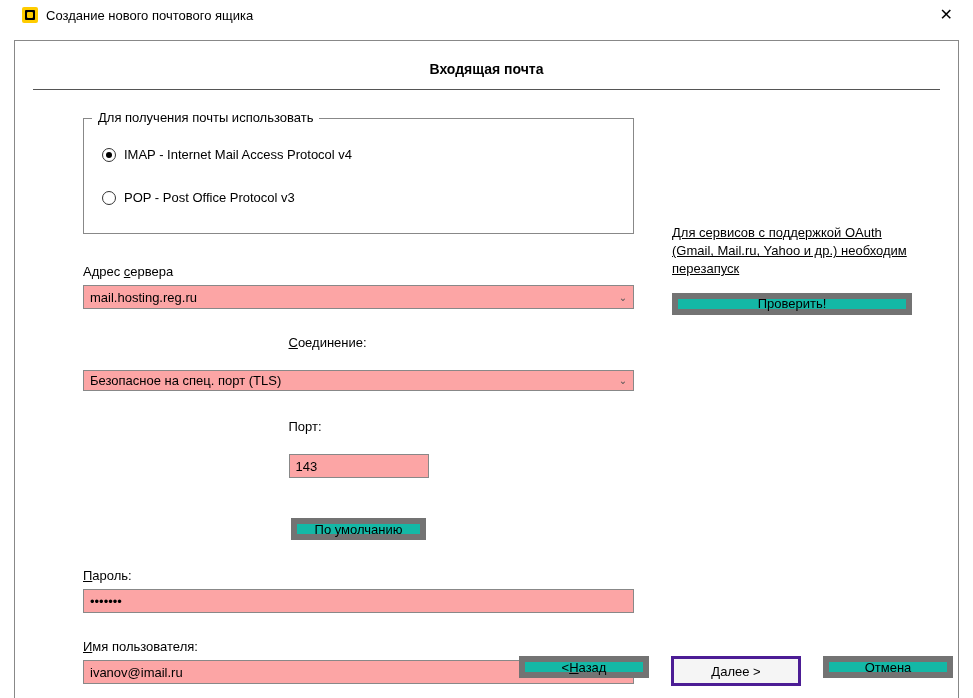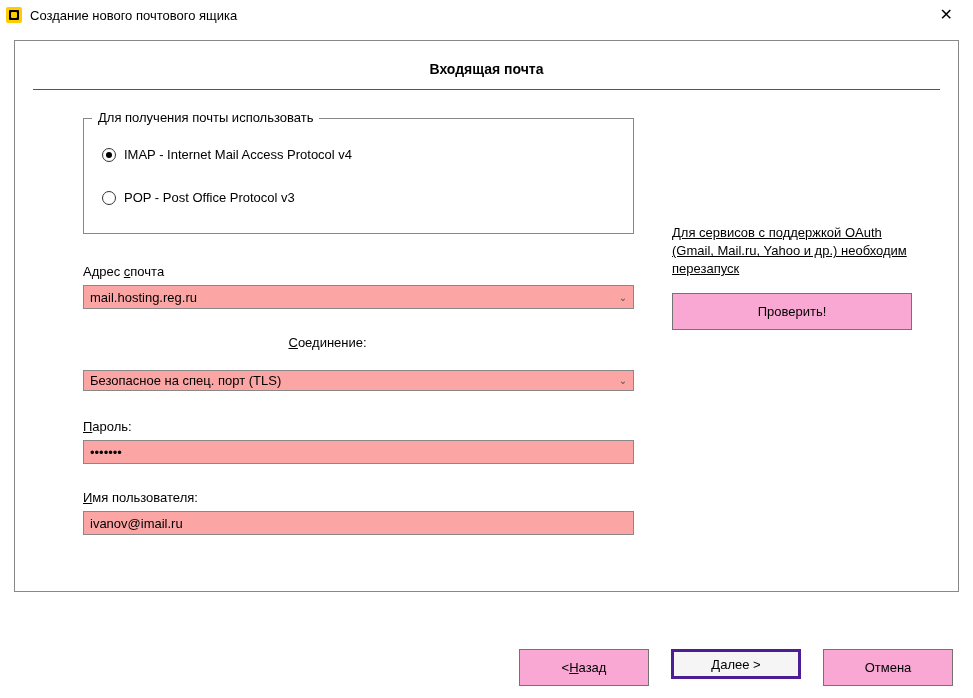--- a/index.html
+++ b/index.html
@@ -20,20 +20,21 @@
       align-items: center;
       justify-content: space-between;
       height: 30px;
       padding: 0 10px 0 6px;
       background: #fff;
     }
     .titlebar-left {
       display: flex;
       align-items: center;
       gap: 8px;
+      margin-left: 16px;
     }
     .app-icon {
       width: 16px;
       height: 16px;
       background: #ffcc00;
       position: relative;
       border-radius: 2px;
     }
     .app-icon::before {
       content: '';
@@ -163,23 +164,23 @@
     .row .row-label {
       width: 140px;
     }
     .row .row-control {
       flex: 1;
     }
     .port-row .text-input {
       width: 140px;
     }
     .btn {
-      height: 37px;
-      border: 1px solid #737373;
-      background: #f9a8d4;
+      height: 22px;
+      border: 6px solid #737373;
+      background: #14b8a6;
       display: inline-flex;
       align-items: center;
       justify-content: center;
       padding: 0 18px;
       cursor: pointer;
       min-width: 130px;
     }
     .btn.wide {
       width: 240px;
     }
@@ -231,38 +232,44 @@
         </div>
 
         <div class="radio-row">
           <span class="radio"></span>
           <span>POP  -  Post Office Protocol v3</span>
         </div>
       </div>
 
       <div class="field-block">
         <span class="label">
-          <span>Адрес </span><span class="underline">с</span><span>почта</span>
+          <span>Адрес </span><span class="underline">с</span><span>ервера</span>
         </span>
         <div class="combo">
           <span>mail.hosting.reg.ru</span>
           <span class="chev">⌄</span>
         </div>
       </div>
 
       <div class="row">
         <span class="row-label">
           <span class="underline">С</span><span>оединение:</span>
         </span>
         <div class="combo row-control">
           <span>Безопасное на спец. порт (TLS)</span>
           <span class="chev">⌄</span>
         </div>
       </div>
 
+      <div class="row port-row">
+        <span class="row-label">Порт:</span>
+        <input class="text-input" value="143" style="">
+        <span style="flex:1"></span>
+        <span class="btn">По умолчанию</span>
+      </div>
 
       <div class="field-block">
         <span class="label">
           <span class="underline">П</span><span>ароль:</span>
         </span>
         <div class="text-input">
           <span>•••••••</span>
         </div>
       </div>
 

